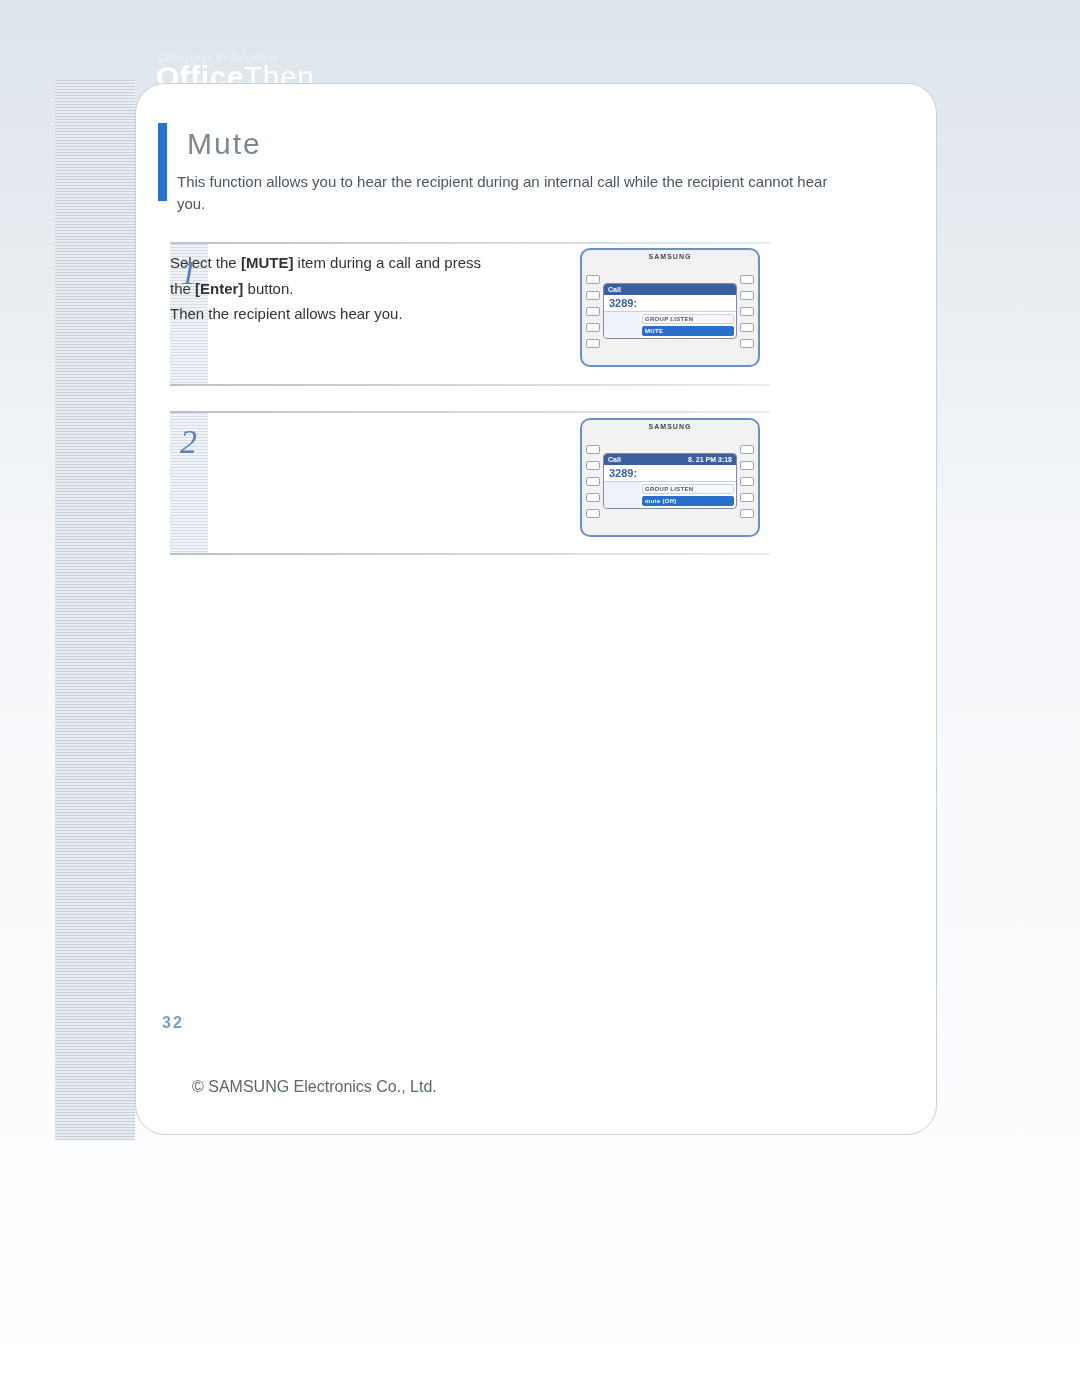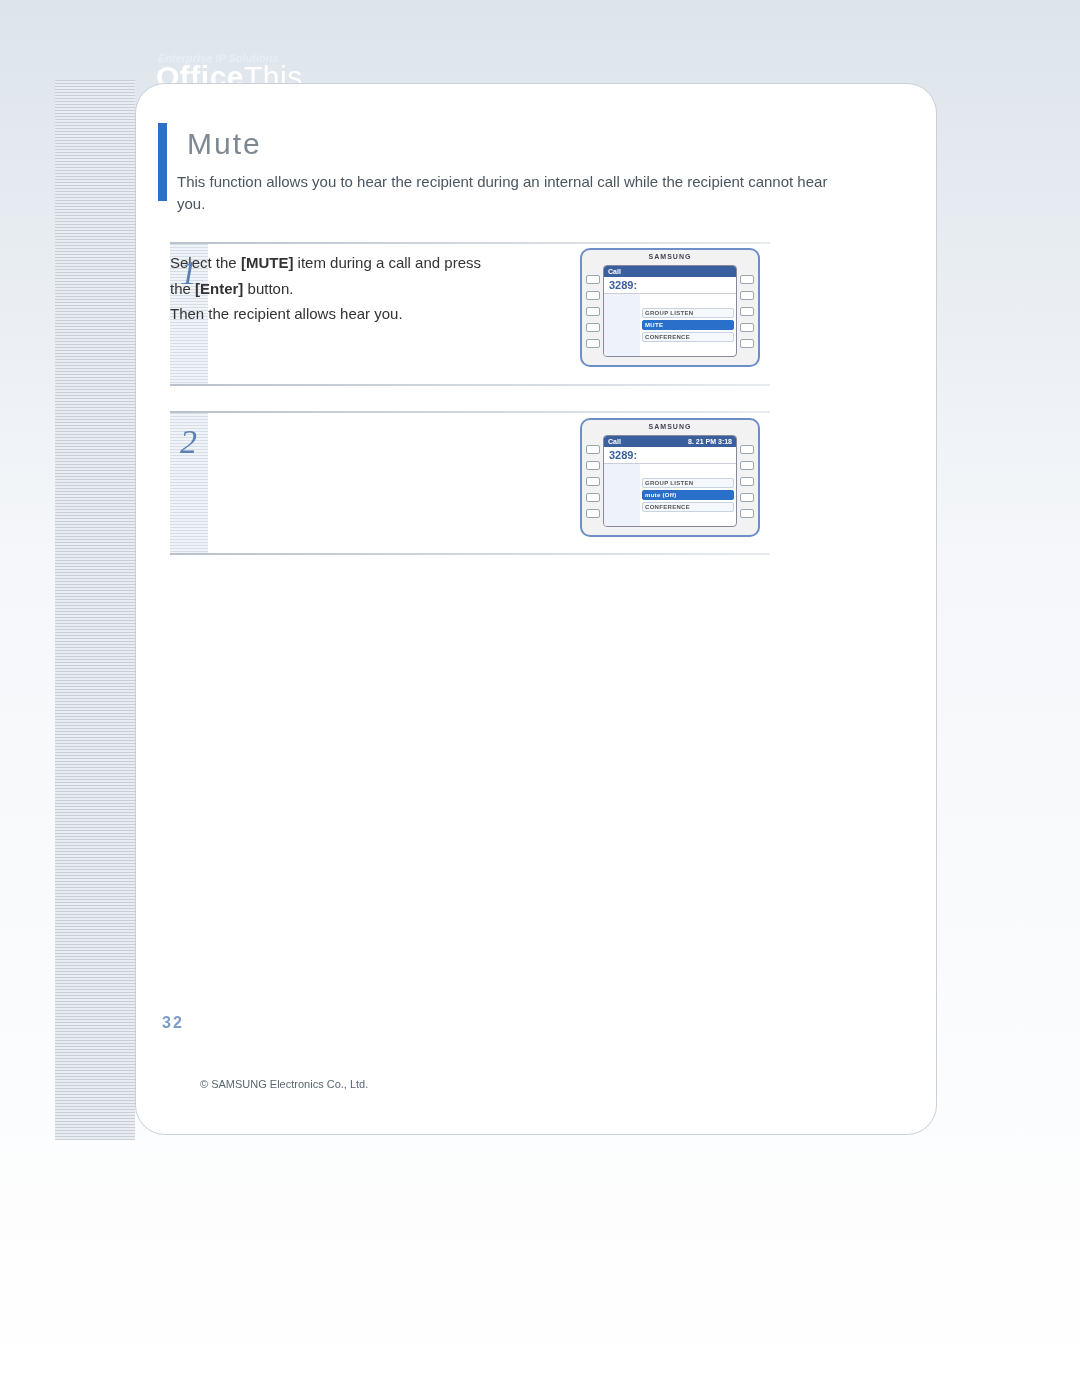--- a/index.html
+++ b/index.html
@@ -25,41 +25,41 @@
   .step-body{font-size:15px;color:#333;line-height:1.7;width:320px;}
   .step-body b{font-weight:bold;}
   .step-sep{position:absolute;height:2px;width:600px;background:linear-gradient(to right,#b9c2cc,#e8ecf0);left:170px;}
   .num-bg{position:absolute;left:170px;width:38px;height:140px;background:repeating-linear-gradient(to bottom,#d6dde5 0 1px,#f0f3f7 1px 3px);}
   
   .phone{position:absolute;width:176px;height:115px;border:2px solid #6b8fc6;border-radius:10px;background:#f2f2f2;}
   .phone-top{height:12px;text-align:center;font-size:7px;letter-spacing:1px;color:#445;padding-top:3px;font-weight:bold;}
   .phone-inner{display:flex;height:92px;padding:0 4px;}
   .side-keys{width:14px;display:flex;flex-direction:column;justify-content:space-around;padding:6px 0;}
   .key{width:12px;height:7px;border:1px solid #9aa6b4;border-radius:2px;background:#fff;}
-  .screen{flex:1;margin:0 3px;border:1px solid #889;border-radius:4px;background:#fff;display:flex;flex-direction:column;overflow:hidden;}
+  .screen{flex:1;margin:18px 3px;border:1px solid #889;border-radius:4px;background:#fff;display:flex;flex-direction:column;overflow:hidden;}
   .screen-head{display:flex;justify-content:space-between;background:#3a5f9e;color:#fff;font-size:7px;padding:2px 4px;font-weight:bold;}
   .screen-num{font-size:11px;color:#3a5f9e;font-weight:bold;padding:2px 5px;border-bottom:1px solid #ccd;}
   .screen-body{flex:1;display:flex;}
   .screen-illus{width:36px;background:#eef3fb;}
   .screen-menu{flex:1;display:flex;flex-direction:column;justify-content:center;gap:2px;padding:2px;}
   .mi{font-size:6px;font-weight:bold;color:#555;padding:1px 2px;border:1px solid #c8d2e2;border-radius:2px;background:#f5f8fd;letter-spacing:0.3px;}
   .mi.sel{background:#2a6fc9;color:#fff;border-color:#2a6fc9;}
   
   .pg-num{position:absolute;left:162px;top:1014px;font-size:16px;color:#7a9cc7;letter-spacing:2px;font-weight:bold;}
-  .copyright{position:absolute;left:200px;top:1078px;font-size:11px;color:#5a6670;}
+  .copyright{position:absolute;left:192px;top:1078px;font-size:16px;color:#5a6670;}
 </style>
 </head>
 <body>
 
 <div class="page">
   <div class="left-margin"></div>
 
   <div class="brand-small">Enterprise IP Solutions</div>
   <div class="brand">
-    <b>Office</b><span>This</span>
+    <b>Office</b><span>Then</span>
   </div>
 
   <div class="panel"></div>
 
   <div class="title-wrap">
     <div class="title-bar"></div>
     <div class="title-text">Mute</div>
   </div>
   <div class="desc">This function allows you to hear the recipient during an internal call while the recipient cannot hear you.</div>
 

